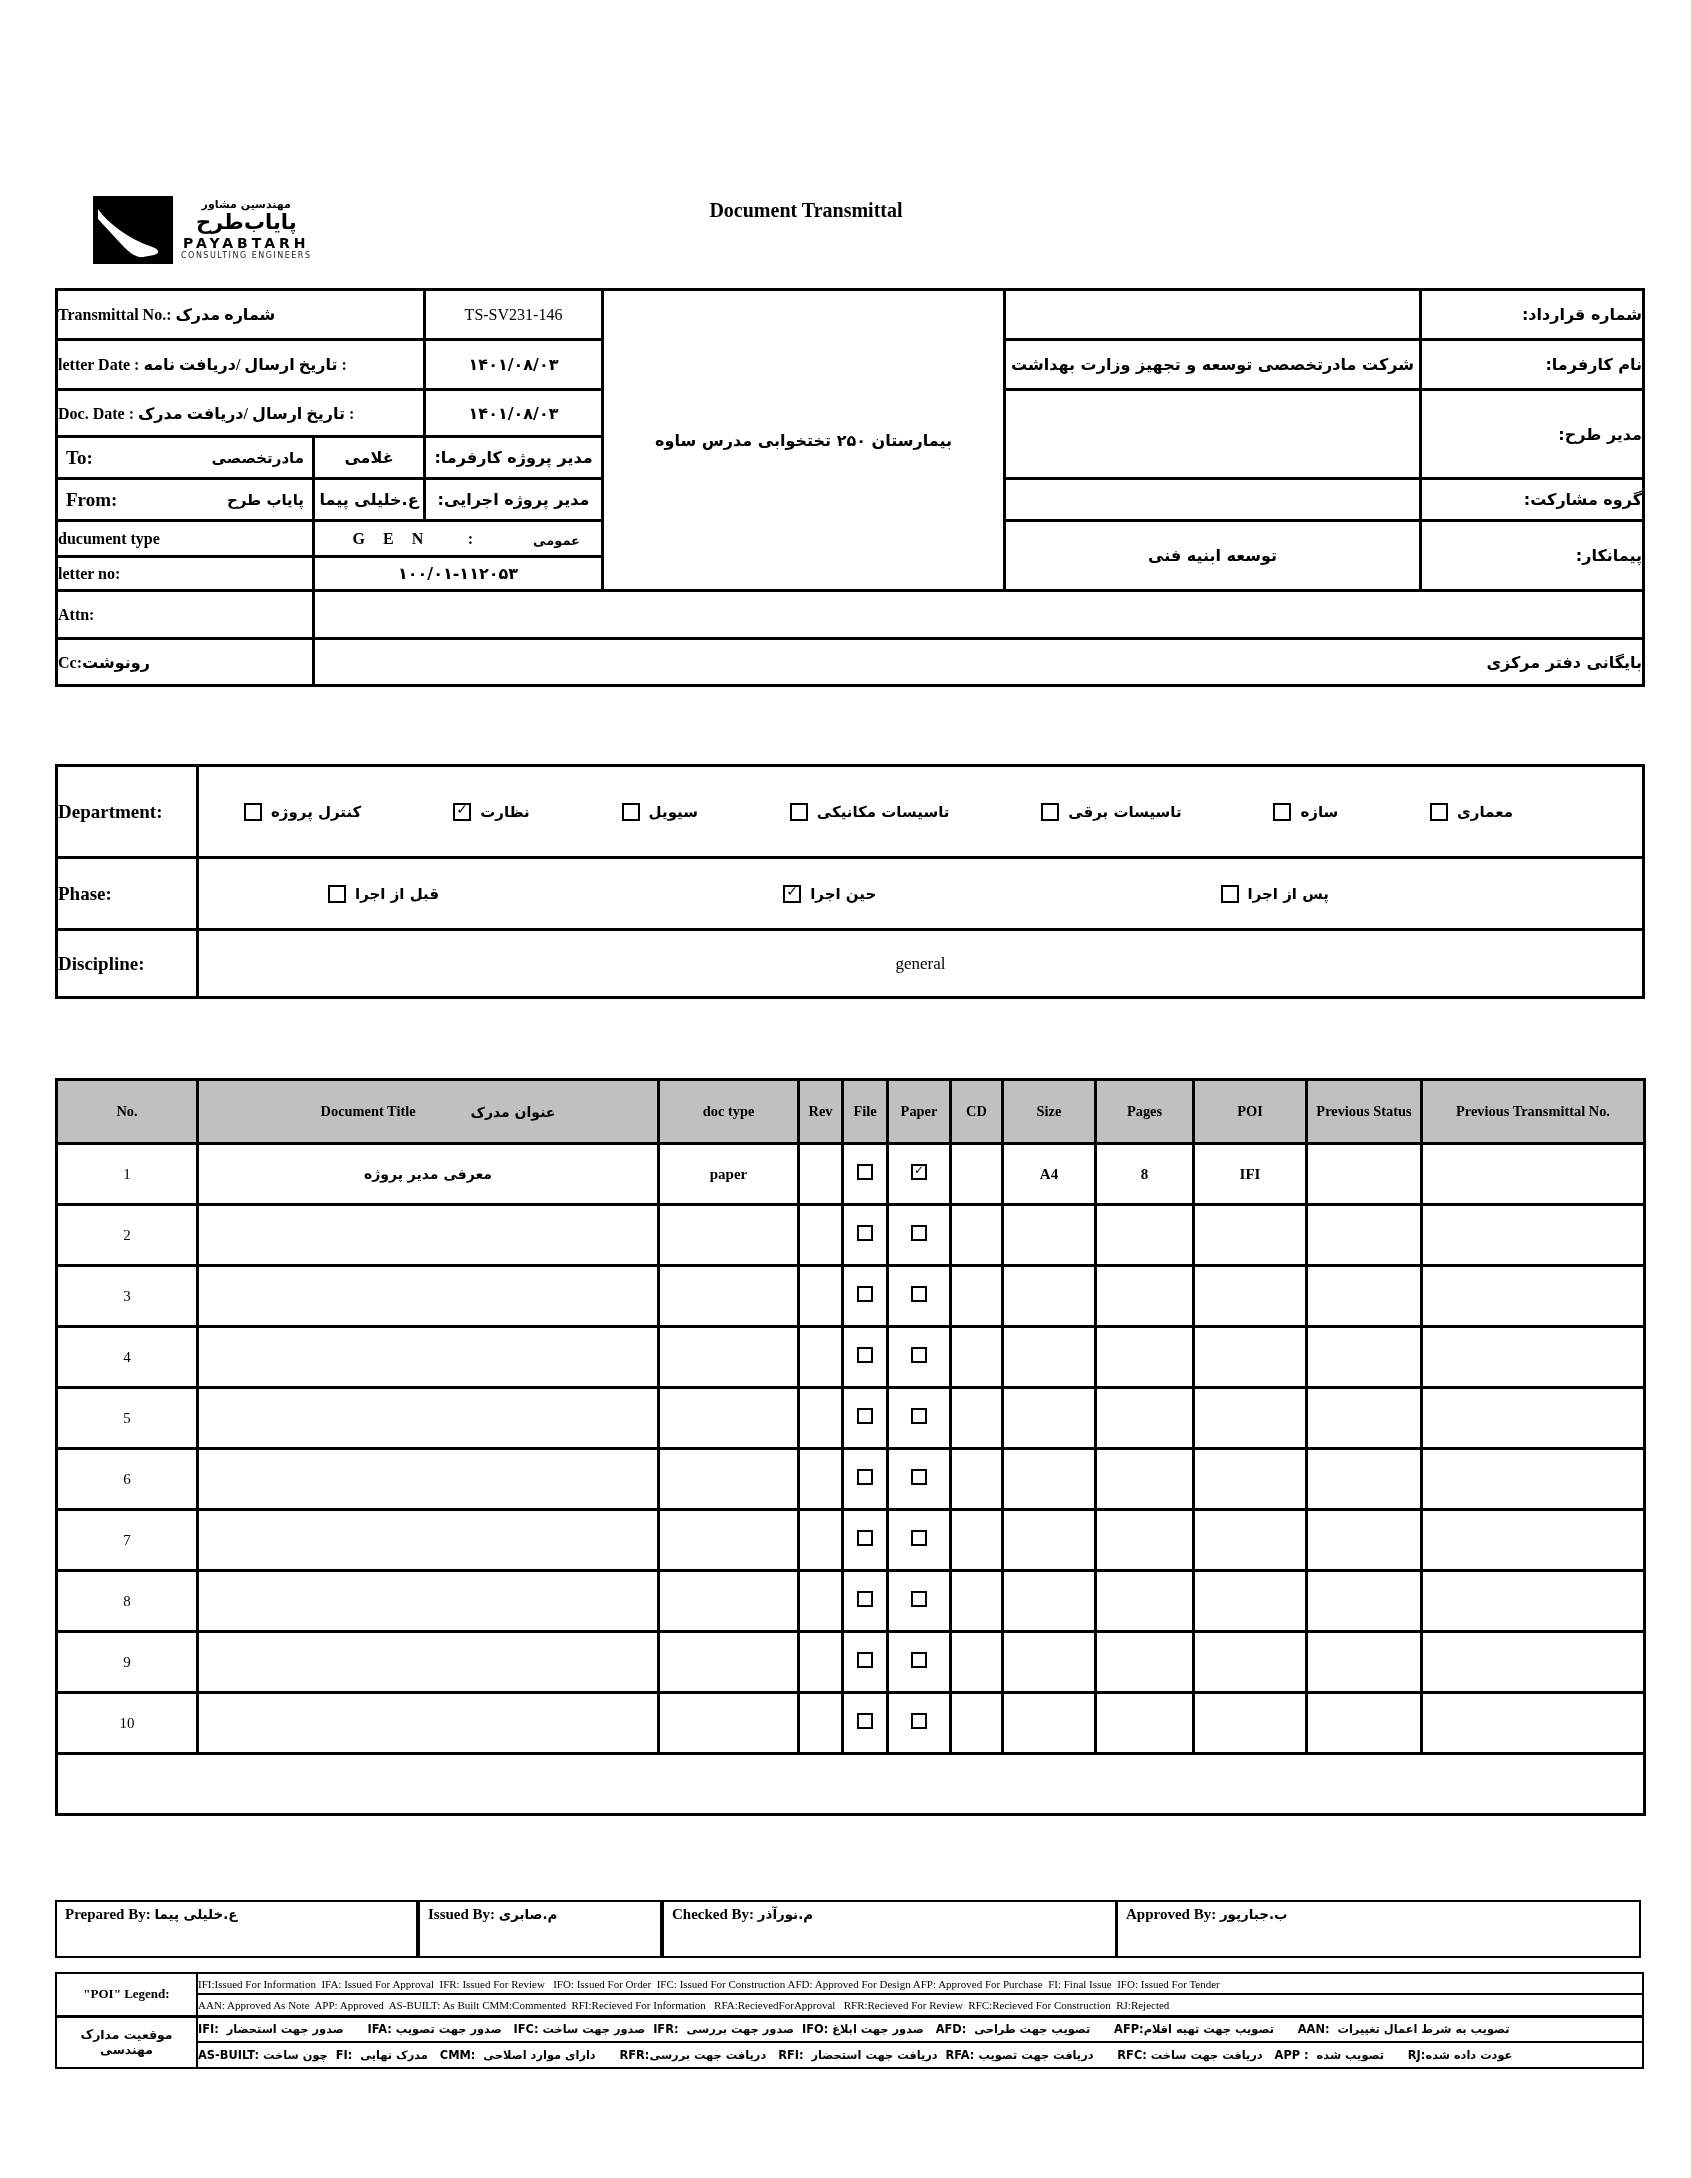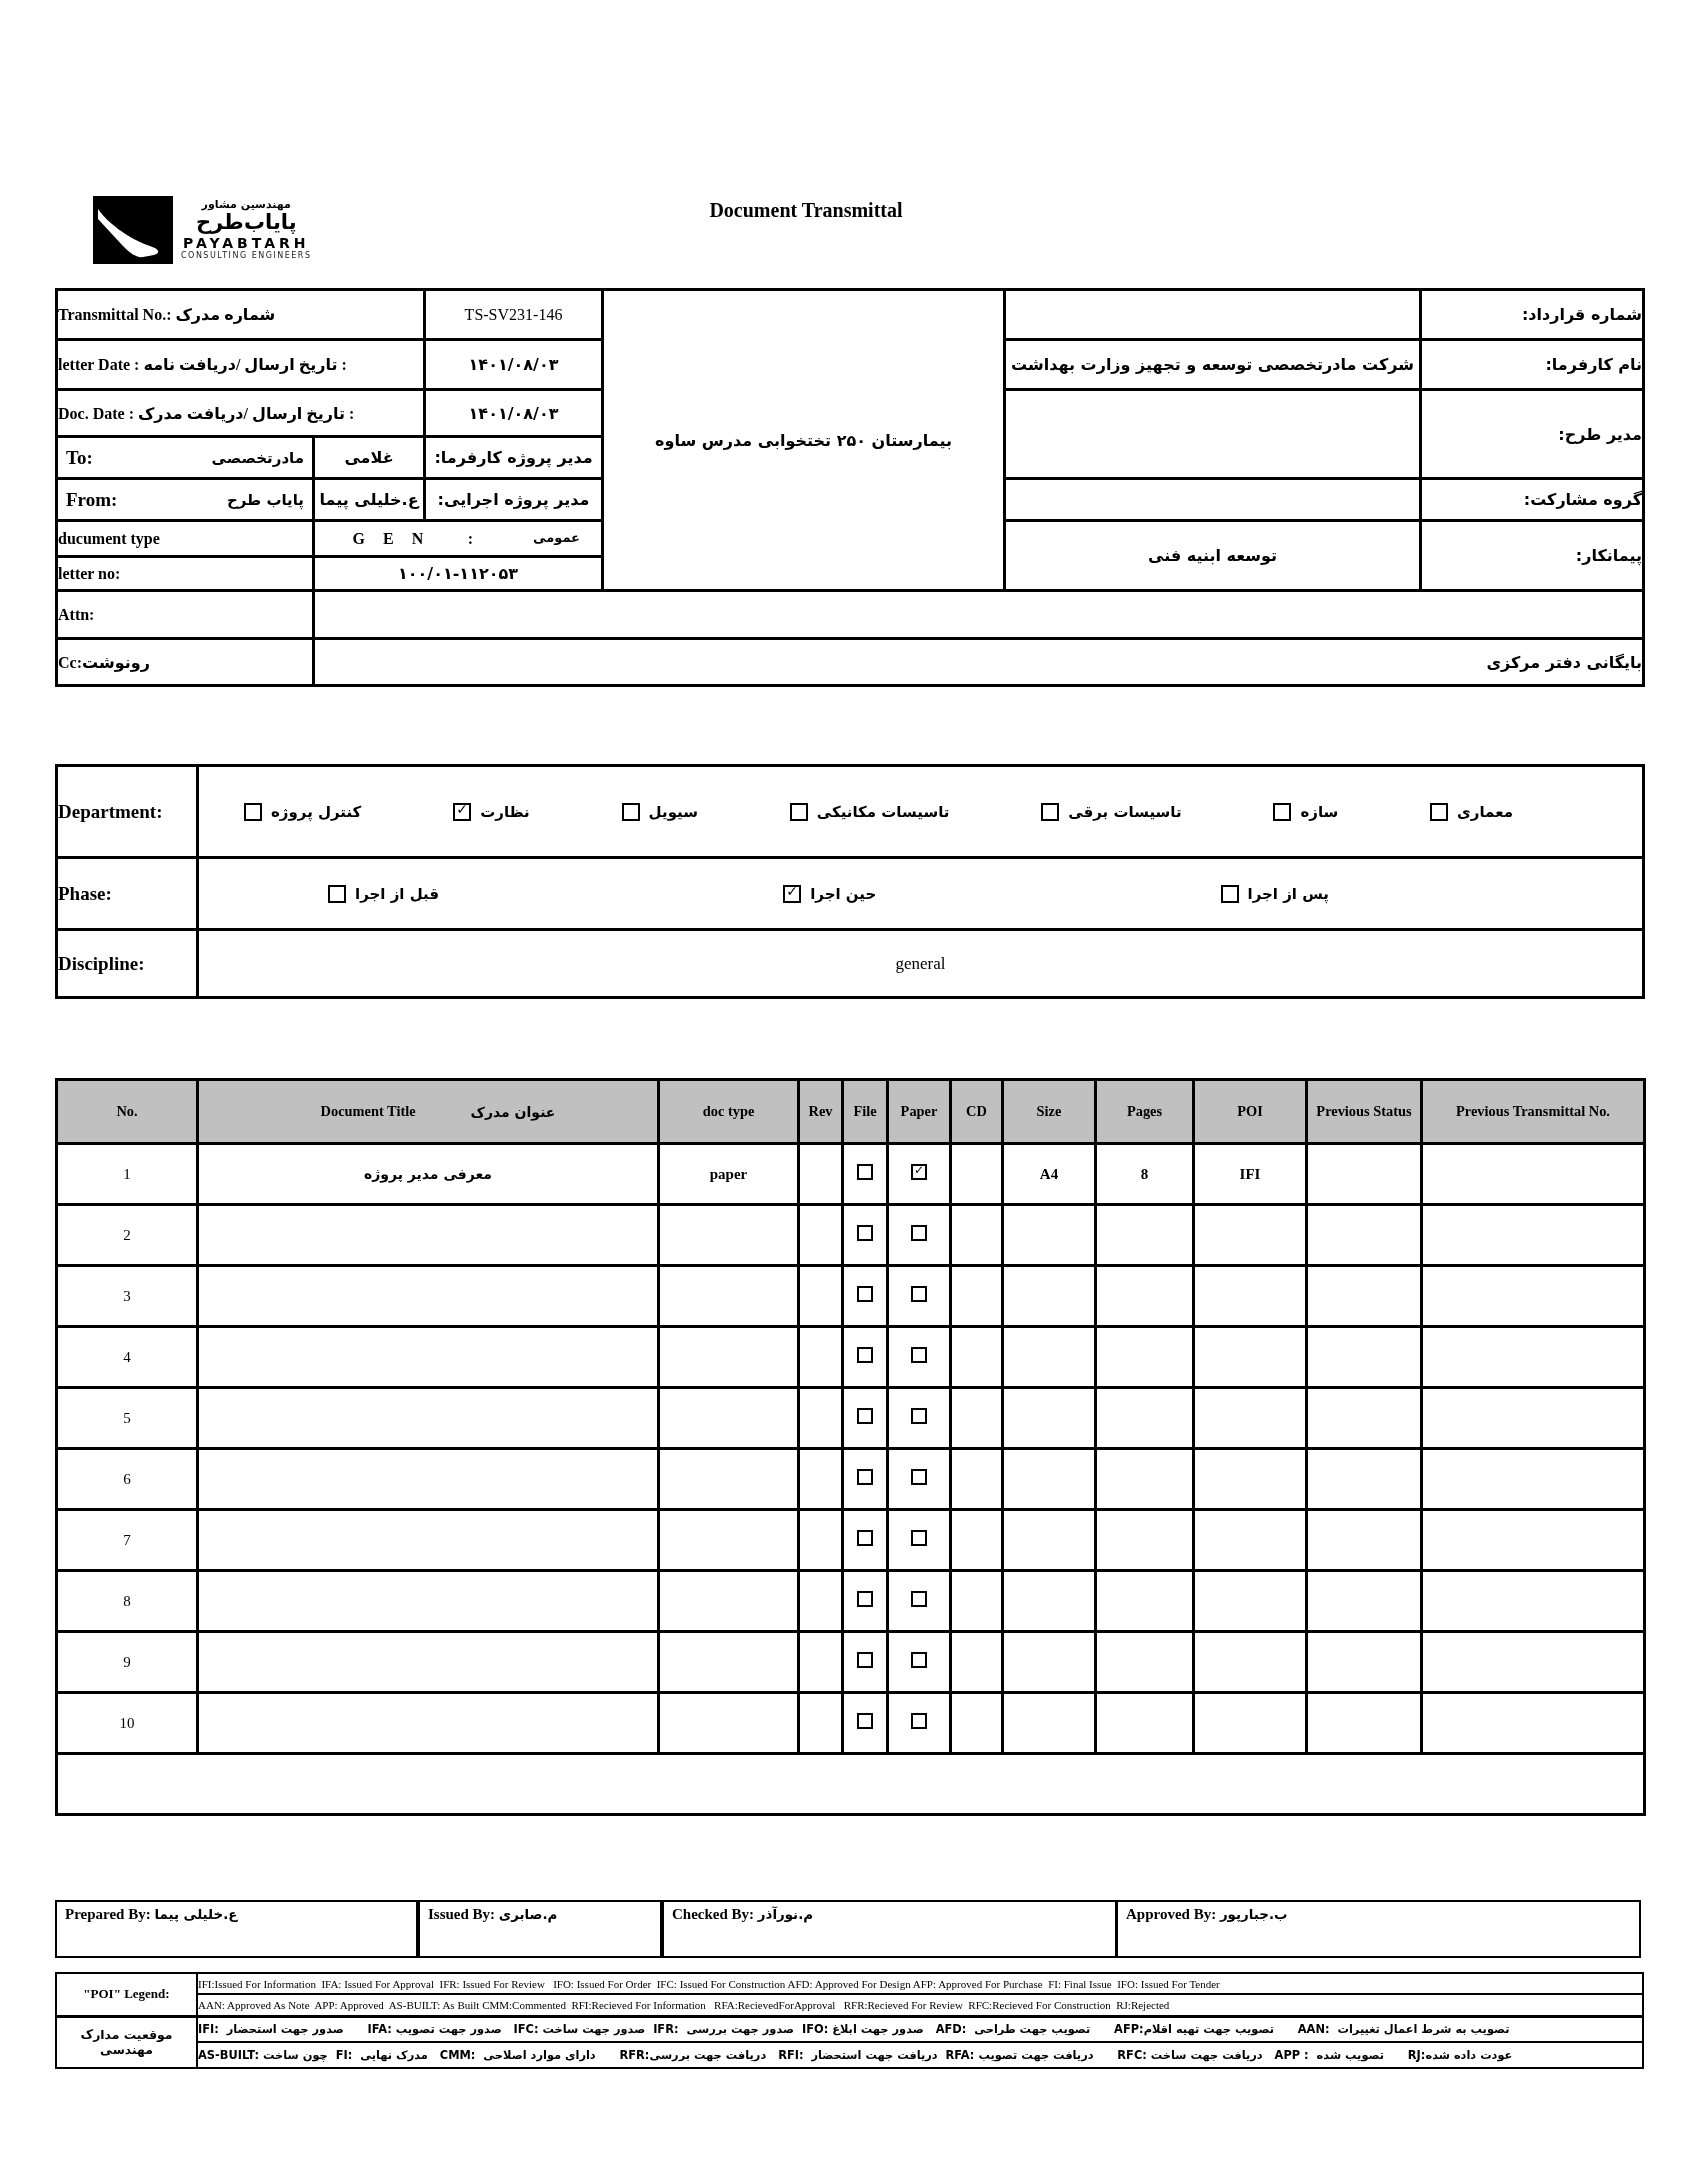--- a/index.html
+++ b/index.html
@@ -25,21 +25,21 @@
   .cval{text-align:center;font-size:16px;}
   .date{text-align:center;font-family:"DejaVu Sans",sans-serif;font-size:15px;font-weight:bold;}
   .tofrom{display:flex;justify-content:space-between;align-items:center;padding:0 8px;text-align:right;}
   .tofrom .en{font-weight:bold;font-size:19px;}
   .tofrom .fa{font-family:"DejaVu Sans",sans-serif;font-size:15px;font-weight:bold;}
   .person{text-align:center;font-family:"DejaVu Sans",sans-serif;font-size:14px;font-weight:bold;}
   .role{text-align:center;font-family:"DejaVu Sans",sans-serif;font-size:16px;font-weight:bold;}
   .proj{text-align:center;font-family:"DejaVu Sans",sans-serif;font-size:16px;font-weight:bold;}
   .rlbl{text-align:right;font-family:"DejaVu Sans",sans-serif;font-size:16px;font-weight:bold;padding-right:8px;}
   .rval{text-align:center;font-family:"DejaVu Sans",sans-serif;font-size:14px;font-weight:bold;}
-  .gen-cell{display:flex;align-items:flex-start;height:100%;}
+  .gen-cell{display:flex;align-items:flex-end;height:100%;}
   .gen-val{margin:0 auto;font-size:16px;font-weight:bold;letter-spacing:7px;}
   .gen-colon{font-weight:bold;margin-right:60px;}
   .gen-fa{font-family:"DejaVu Sans",sans-serif;font-size:13px;font-weight:bold;margin-right:21px;}
   .ccval{text-align:right;padding-right:10px;font-family:"DejaVu Sans",sans-serif;font-size:15px;font-weight:bold;}
   
   .dept{position:absolute;left:55px;top:764px;width:1587px;}
   .dept td{border:3px solid #000;vertical-align:middle;padding:0;}
   .dh1{height:92px}.dh2{height:72px}.dh3{height:68px}
   .dlbl{font-weight:bold;font-size:19px;padding-left:6px;}
   .opts{display:flex;align-items:center;justify-content:space-between;padding:0 129px 0 45px;}

